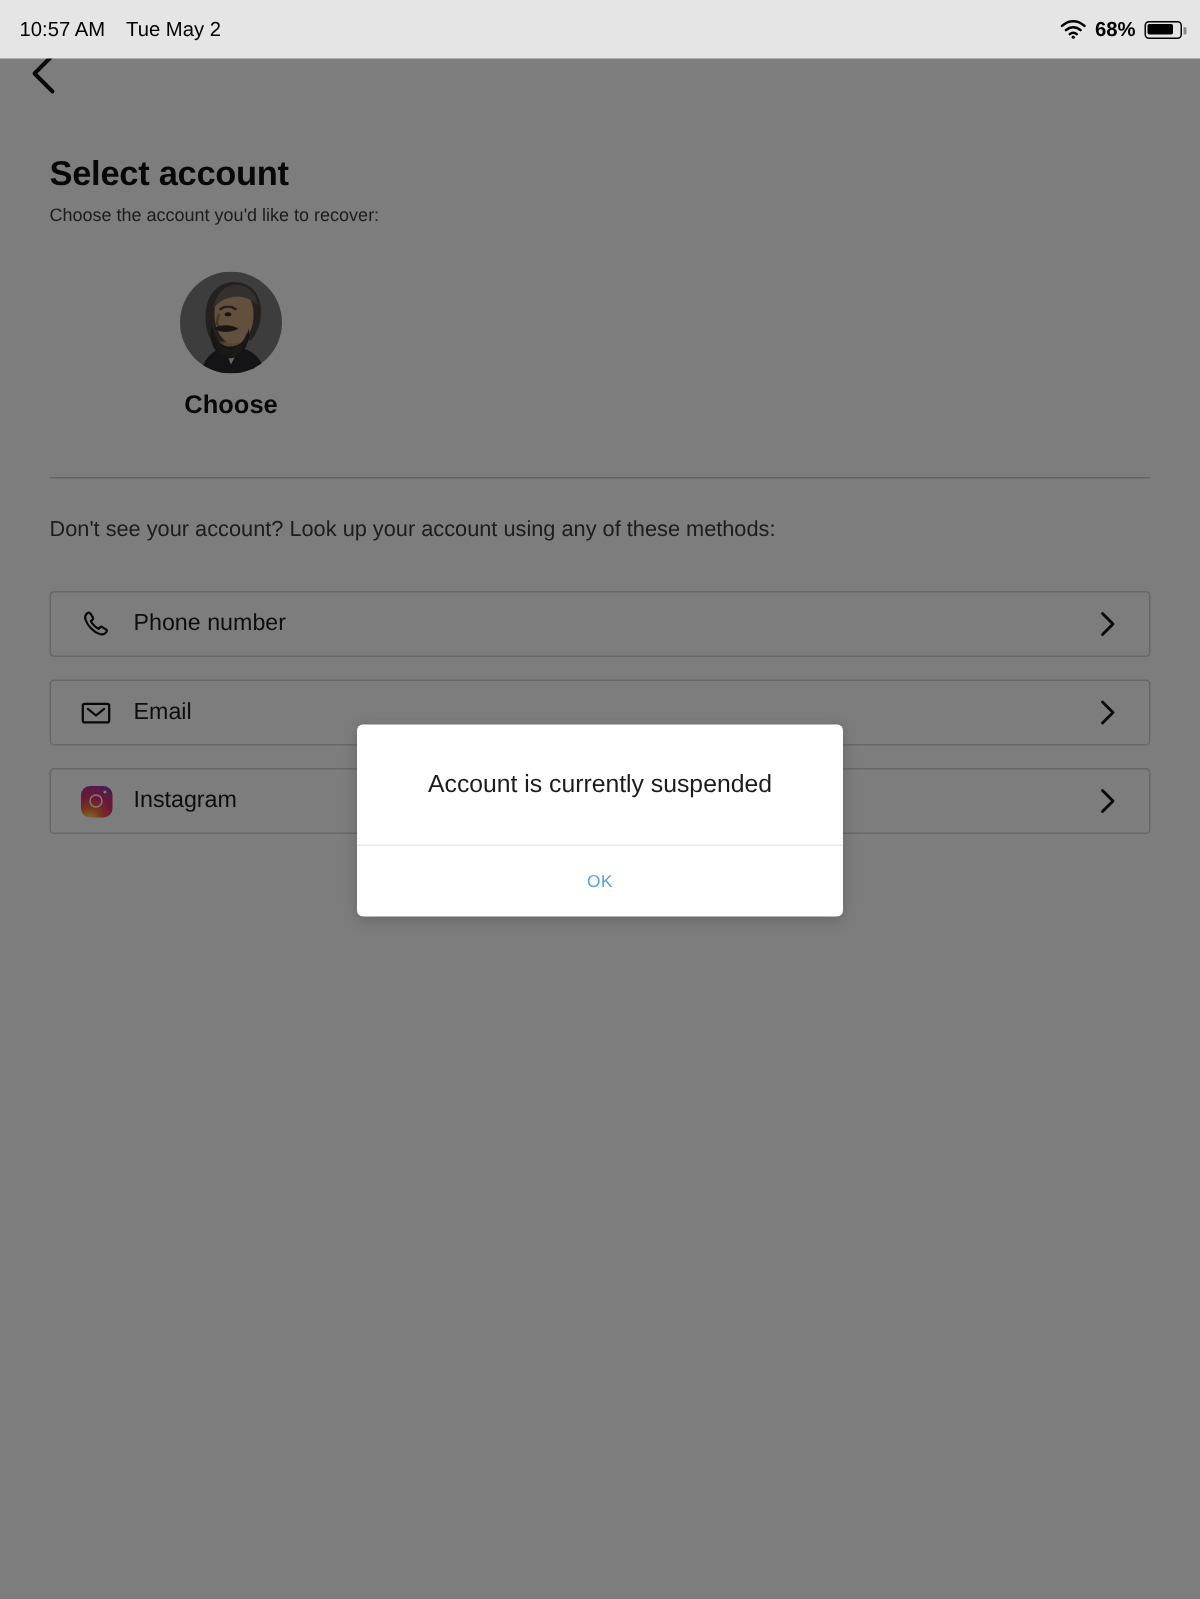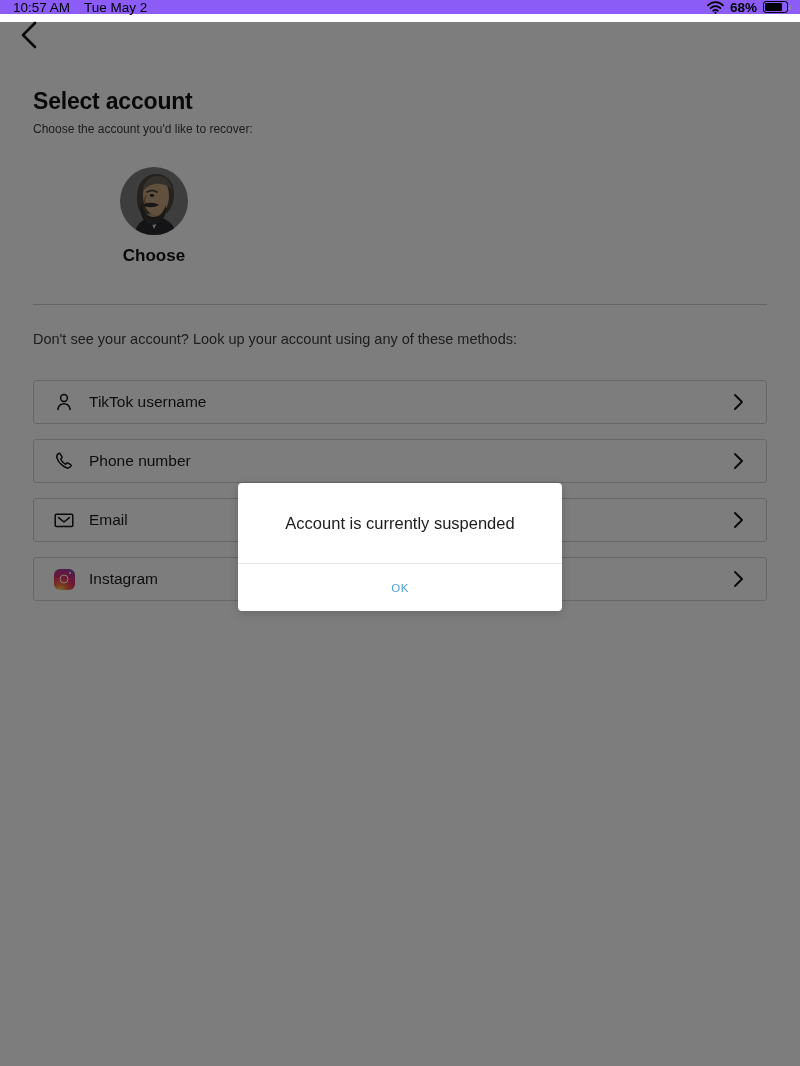--- a/index.html
+++ b/index.html
@@ -13,22 +13,22 @@
     overflow: hidden;
     font-family: "Liberation Sans", sans-serif;
     position: relative;
   }
 
   
   .status-bar {
     position: absolute;
     top: 0; left: 0;
     width: 800px;
-    height: 14px;
-    background: #8b5cf6;
+    height: 39px;
+    background: #e5e5e5;
     display: flex;
     align-items: center;
     z-index: 40;
     font-size: 13.5px;
     color: #000000;
   }
   .status-left {
     display: flex;
     align-items: center;
     gap: 14px;
@@ -66,21 +66,21 @@
     position: absolute;
     left: 1.4px; top: 1.4px; bottom: 1.4px;
     width: 17px;
     background: #000;
     border-radius: 1.2px;
   }
 
   
   .page {
     position: absolute;
-    top: 4px; left: 0;
+    top: 18px; left: 0;
     width: 800px;
     height: 816px;
     background: #ffffff;
   }
 
   .dim-overlay {
     position: absolute;
     top: 22px; left: 0;
     width: 800px;
     height: 1044px;
@@ -299,34 +299,20 @@
     </div>
     <div class="account-name">Choose</div>
   </div>
 
   <div class="divider"></div>
 
   <div class="methods-label">Don't see your account? Look up your account using any of these methods:</div>
 
   <div class="method-list">
 
-    <div class="method-row">
-      <span class="method-icon">
-        <svg width="20" height="20" viewBox="0 0 20 20">
-          <circle cx="10" cy="6" r="3.4" fill="none" stroke="#111" stroke-width="1.5"></circle>
-          <path d="M3.8 17.5 C4.6 13.6 7 11.8 10 11.8 C13 11.8 15.4 13.6 16.2 17.5" fill="none" stroke="#111" stroke-width="1.5" stroke-linecap="round"></path>
-        </svg>
-      </span>
-      <span class="method-label">TikTok username</span>
-      <span class="method-chevron">
-        <svg width="12" height="20" viewBox="0 0 12 20">
-          <polyline points="2,3 9,10 2,17" fill="none" stroke="#111" stroke-width="1.9" stroke-linecap="round" stroke-linejoin="round"></polyline>
-        </svg>
-      </span>
-    </div>
 
     <div class="method-row">
       <span class="method-icon">
         <svg width="20" height="20" viewBox="0 0 20 20">
           <path d="M4.4 2.6 C3.1 3.6 2.4 5.1 3 7 C4.2 11.1 8.3 15.3 12.4 16.7 C14.4 17.4 16 16.6 17 15.2 C17.4 14.6 17.2 14 16.6 13.6 L14.2 12.1 C13.6 11.7 13 11.8 12.6 12.3 L11.8 13.3 C10 12.4 7.5 9.9 6.6 8 L7.6 7.2 C8.1 6.8 8.2 6.2 7.9 5.6 L6.4 3.2 C6 2.6 5.1 2.2 4.4 2.6 Z" fill="none" stroke="#111" stroke-width="1.45" stroke-linejoin="round"></path>
         </svg>
       </span>
       <span class="method-label">Phone number</span>
       <span class="method-chevron">
         <svg width="12" height="20" viewBox="0 0 12 20">

